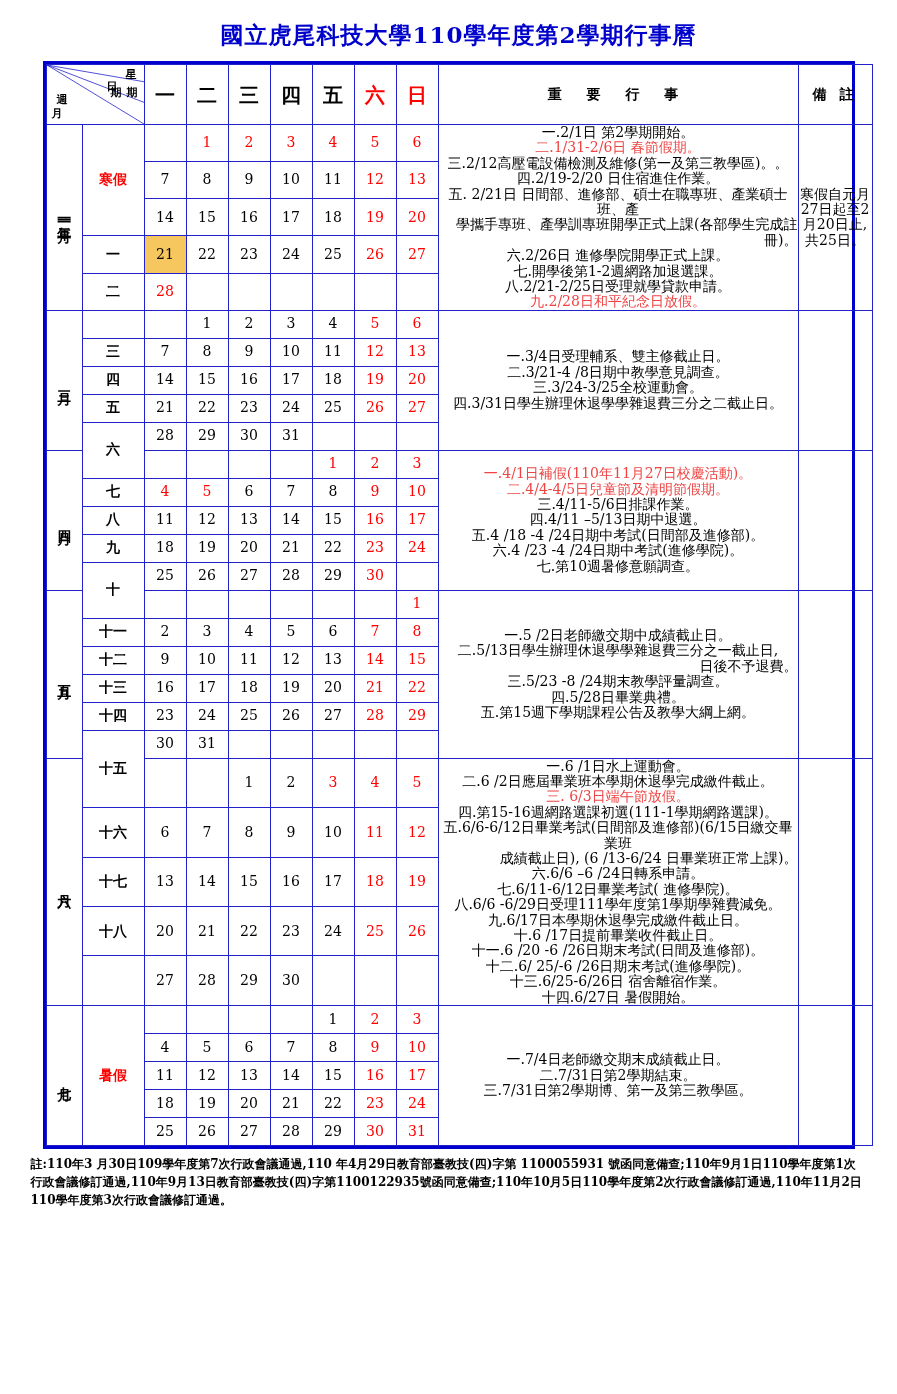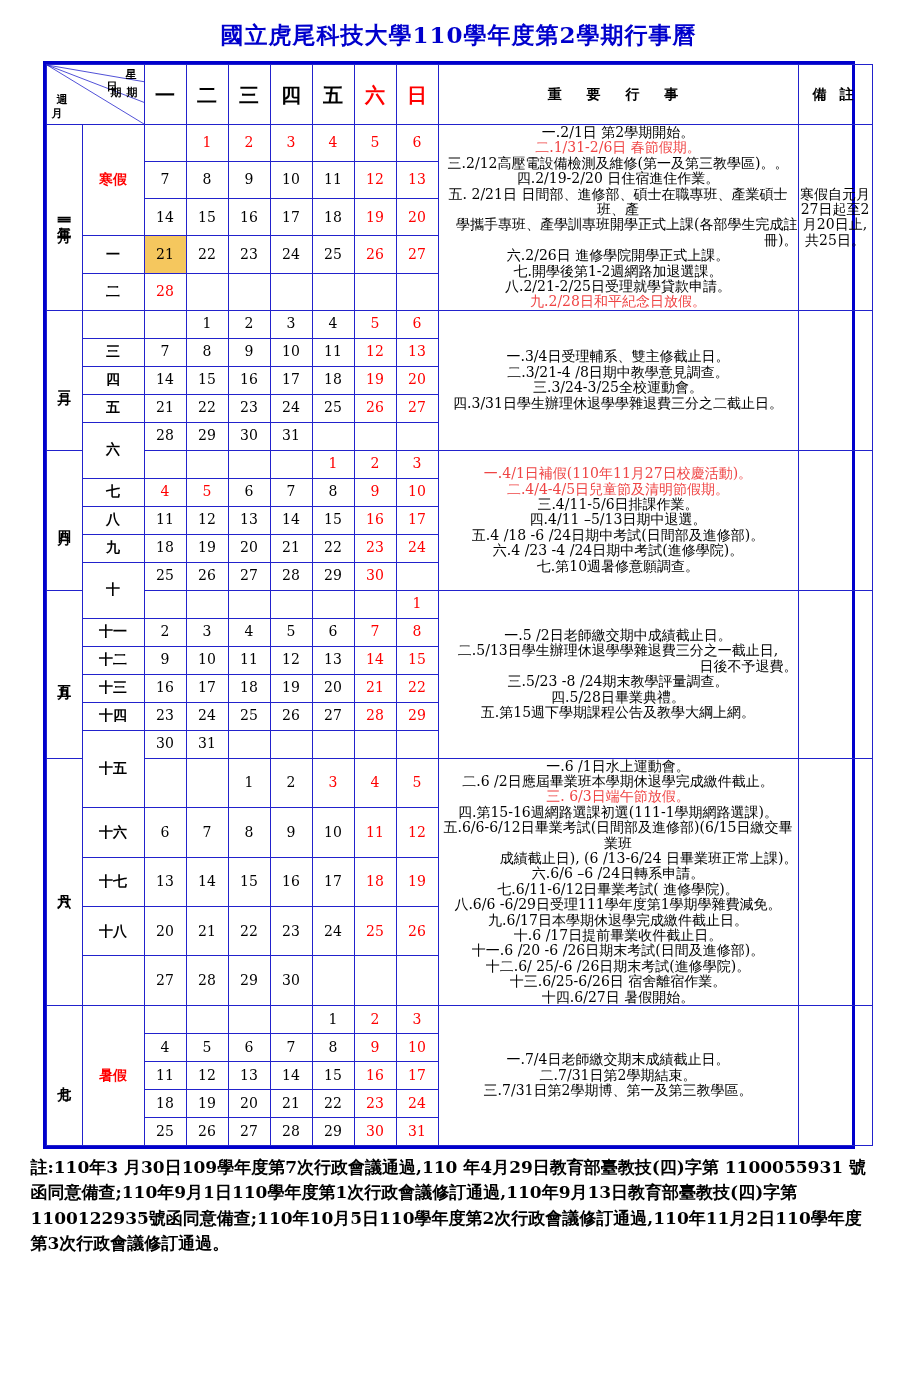--- a/index.html
+++ b/index.html
@@ -104,21 +104,21 @@
     padding:3px 3px;
     font-size:12px;
     line-height:1.45;
     margin-left:20px;
   }
 
   
   .foot{
     width:836px;
     margin:6px auto 0 auto;
-    font-size:17px;
+    font-size:12px;
     font-weight:bold;
     line-height:1.5;
     text-align:left;
     font-family:"DejaVu Serif","Liberation Serif",serif;
   }
 </style>
 </head>
 <body>
 
 <div class="page">
@@ -299,21 +299,21 @@
             <td class="day"></td>
             <td class="day"></td>
             <td class="day red">1</td>
             <td class="day red">2</td>
             <td class="day red">3</td>
             <td class="events" rowspan="5">
               <div class="ev r">一.4/1日補假(110年11月27日校慶活動)。</div>
               <div class="ev r">二.4/4-4/5日兒童節及清明節假期。</div>
               <div class="ev">三.4/11-5/6日排課作業。</div>
               <div class="ev">四.4/11 –5/13日期中退選。</div>
-              <div class="ev">五.4 /18 -6 /24日期中考試(日間部及進修部)。</div>
+              <div class="ev">五.4 /18 -4 /24日期中考試(日間部及進修部)。</div>
               <div class="ev">六.4 /23 -4 /24日期中考試(進修學院)。</div>
               <div class="ev">七.第10週暑修意願調查。</div>
             </td>
             <td class="remark" rowspan="5"></td>
           </tr>
           <tr>
             <td class="week">七</td>
             <td class="day red">4</td>
             <td class="day red">5</td>
             <td class="day">6</td>

